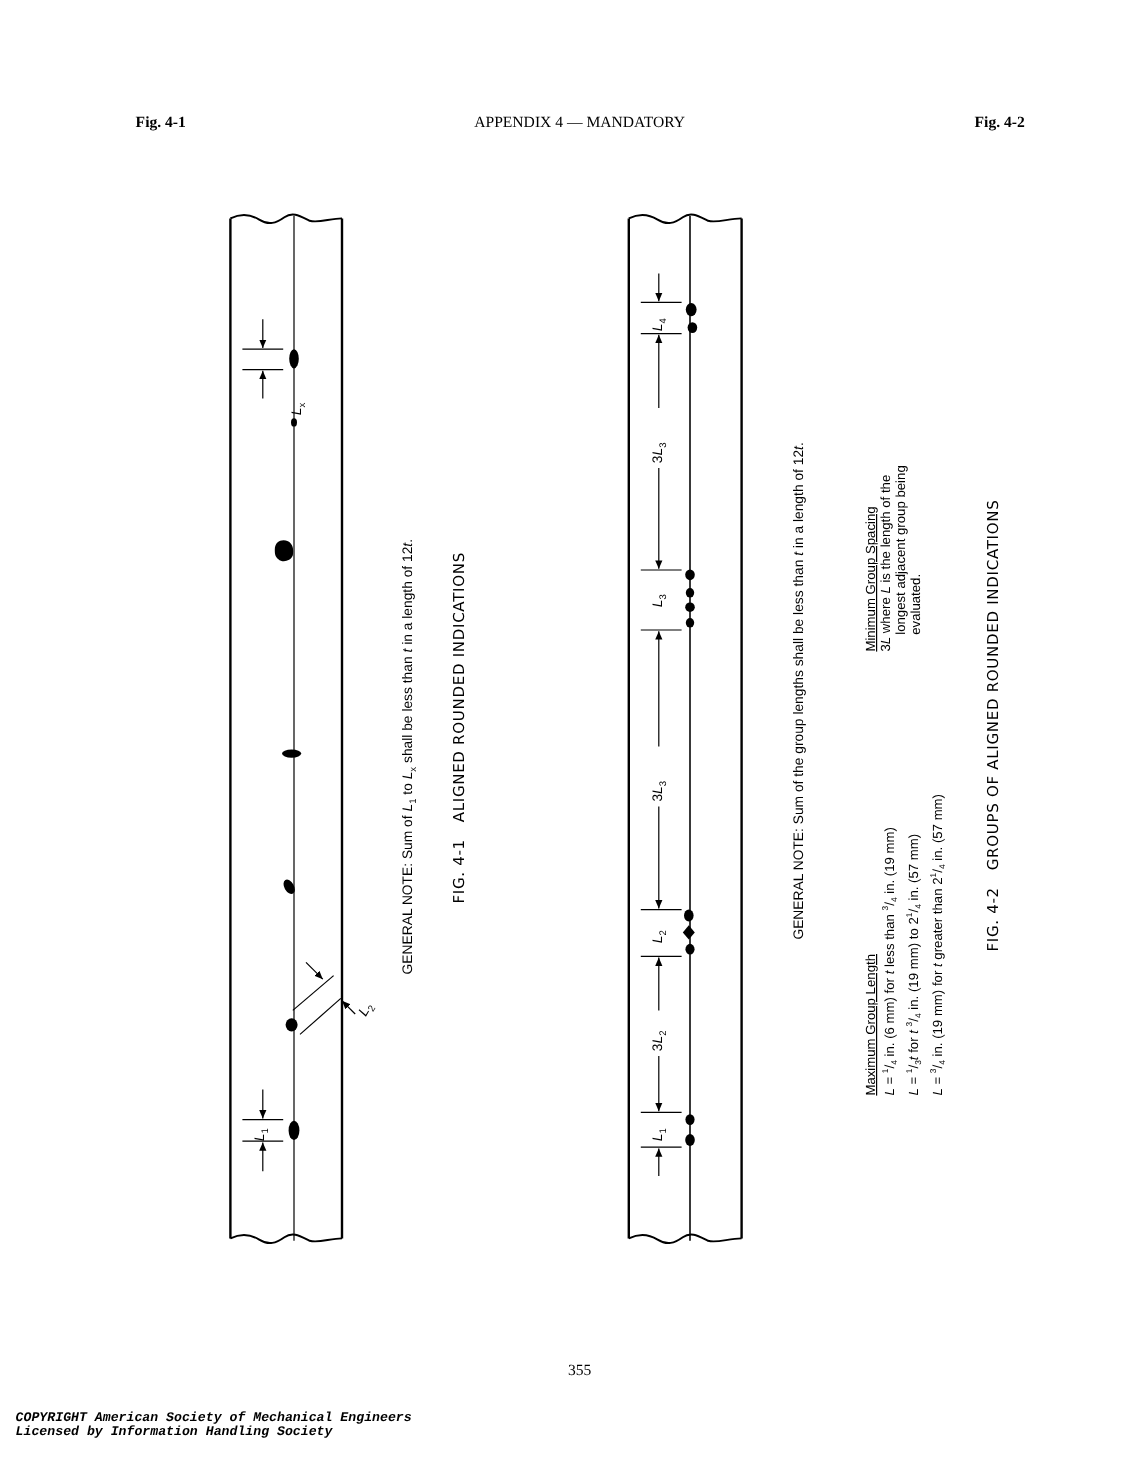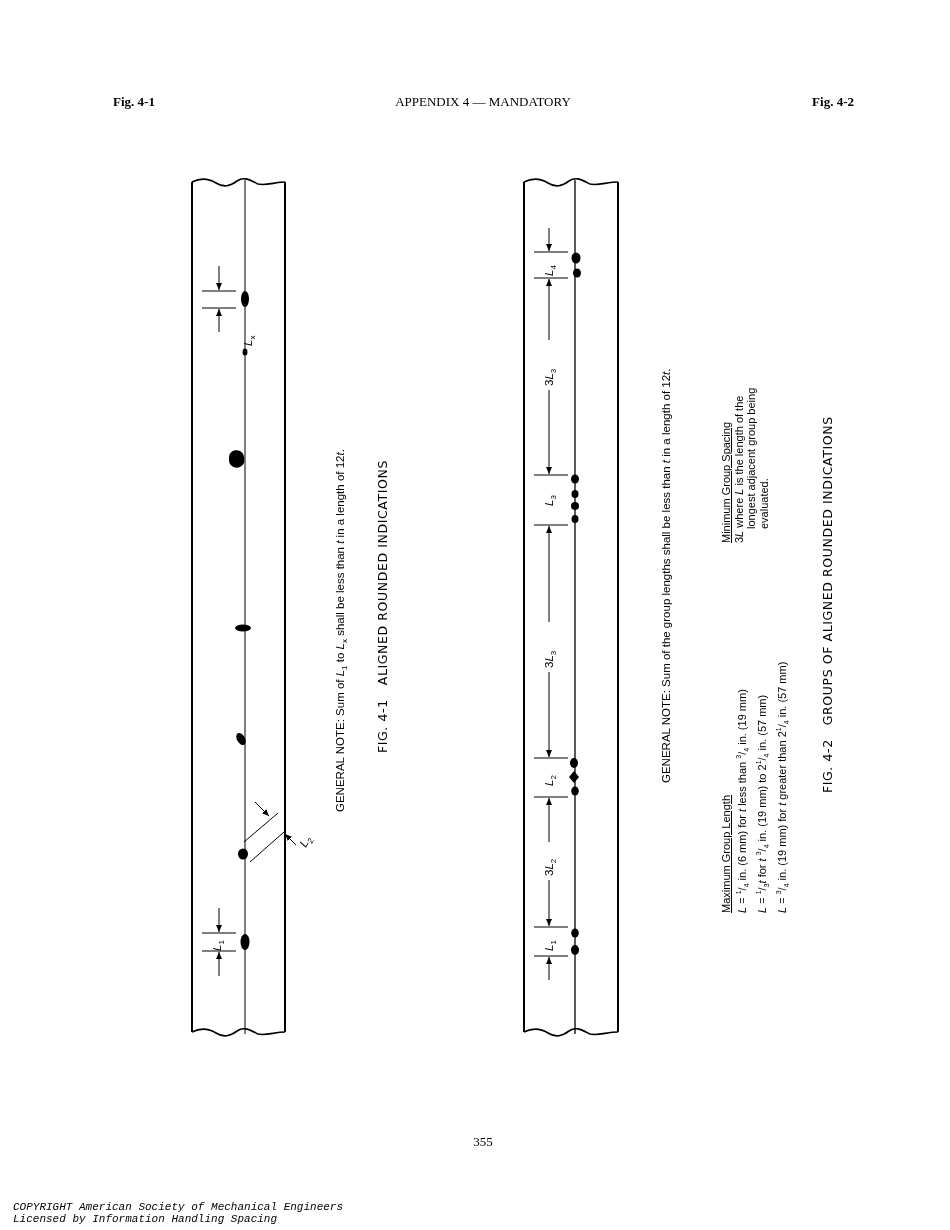--- a/index.html
+++ b/index.html
@@ -2,21 +2,21 @@
 <html><head>
 <meta charset="utf-8">
 <style>
   html, body { margin: 0; padding: 0; background: #ffffff; }
   body { width: 950px; height: 1230px; position: relative; overflow: hidden; color: #000; }
   .hdr { position: absolute; top: 94px; font-family: "Liberation Serif", serif; font-size: 13px; }
   .hdr-left { left: 113px; font-weight: bold; }
   .hdr-center { left: 0; width: 966px; text-align: center; }
   .hdr-right { right: 96px; font-weight: bold; }
   .page-num { position: absolute; top: 1134px; left: 0; width: 966px; text-align: center; font-family: "Liberation Serif", serif; font-size: 13px; }
-  .copyright { position: absolute; left: 13px; top: 1201px; font-family: "Liberation Mono", monospace; font-style: italic; font-weight: normal; font-size: 11px; line-height: 12px; }
+  .copyright { position: absolute; left: 13px; top: 1176px; font-family: "Liberation Mono", monospace; font-style: italic; font-weight: bold; font-size: 11px; line-height: 12px; }
   svg.fig { position: absolute; left: 0; top: 0; }
   .rot { position: absolute; transform-origin: 0 0; transform: rotate(-90deg); white-space: nowrap; font-family: "Liberation Sans", sans-serif; }
   .note { font-size: 11.5px; }
   .caption { font-family: "DejaVu Sans", sans-serif; font-size: 12.5px; letter-spacing: 0.6px; }
   .caption .sp { display: inline-block; width: 14px; }
   .table-block { font-size: 11px; line-height: 12.5px; }
   .table-block .title { text-decoration: underline; }
   i.v { font-style: italic; }
 </style>
 </head>
@@ -150,14 +150,14 @@
   <div>3<i class="v">L</i> where <i class="v">L</i> is the length of the</div>
   <div style="padding-left:14px;">longest adjacent group being</div>
   <div style="padding-left:14px;">evaluated.</div>
 </div>
 
 <div class="rot caption" style="left:820px; top:793px;"><span>FIG. 4-2</span><span class="sp"></span><span>GROUPS OF ALIGNED ROUNDED INDICATIONS</span></div>
 
 <div class="page-num">355</div>
 <div class="copyright">
   <div>COPYRIGHT American Society of Mechanical Engineers</div>
-  <div>Licensed by Information Handling Spacing</div>
+  <div>Licensed by Information Handling Society</div>
 </div>
 
 </body></html>

